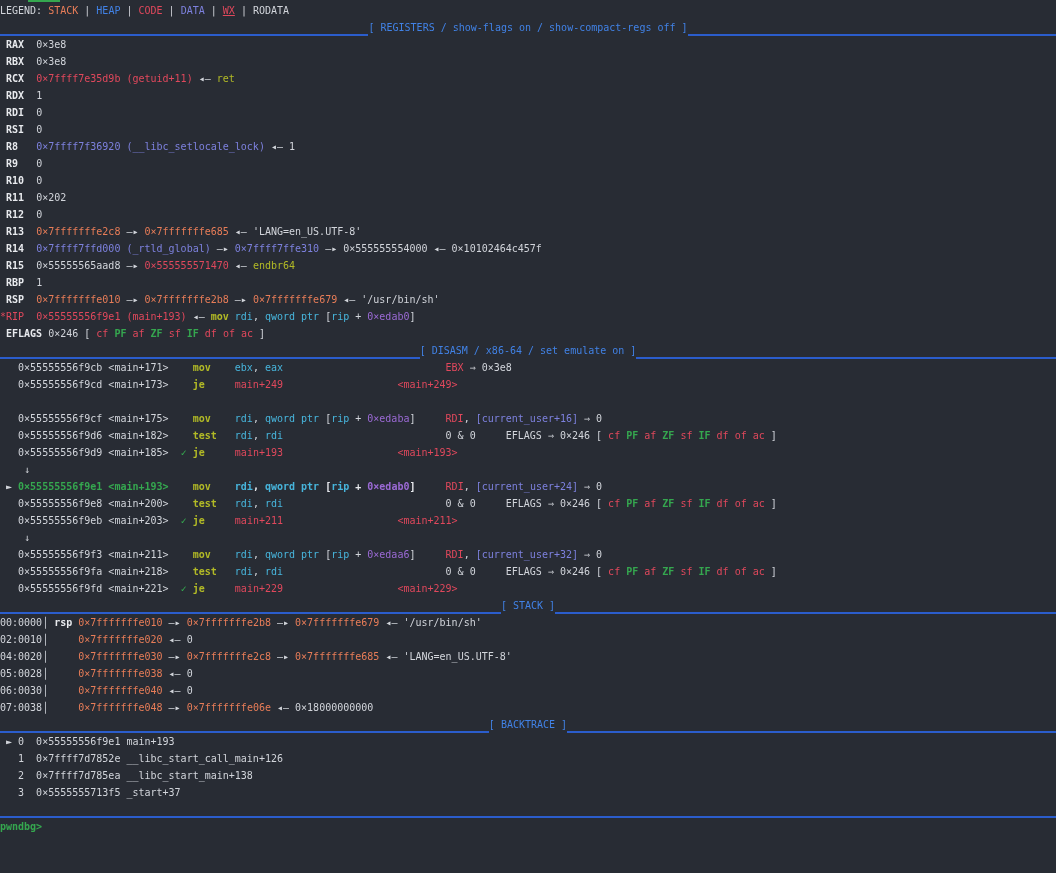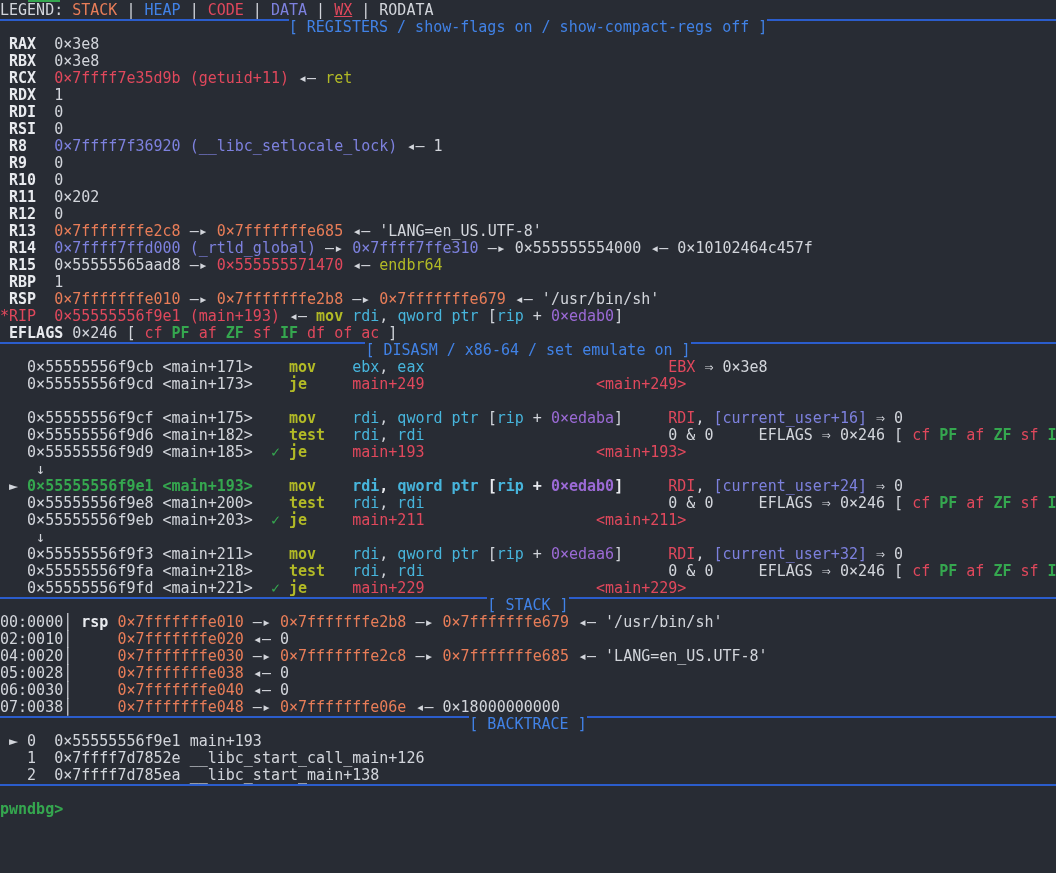--- a/index.html
+++ b/index.html
@@ -1,23 +1,23 @@
 <!DOCTYPE html>
 <html style="--c-bg: #282c34; --c-w: #d2d5db; --c-wb: #e8eaee; --c-o: #e87d58; --c-r: #e0485c; --c-g: #35a74f; --c-c: #47b5dc; --c-p: #7d81de; --c-v: #9b6ad5; --c-y: #b2ba26; --c-bl: #4182e6; --c-line: #2b5dcc; --c-title: #4182e6;"><head>
 <meta charset="utf-8">
 <style>
   html,body{margin:0;padding:0;background:#282c34;width:1056px;height:873px;overflow:hidden}
   .terminal{
     position:relative;width:1056px;height:722px;box-sizing:border-box;padding-top:2px;
     background:var(--c-bg);
-    font-family:"DejaVu Sans Mono",monospace;font-size:15px;
+    font-family:"DejaVu Sans Mono",monospace;font-size:10px;
   }
   .line{margin:0;height:17px;line-height:17px;white-space:pre;font-family:inherit;font-size:inherit}
   .lines{display:block}
-  .hr-row{height:17px;display:flex;align-items:flex-start}
+  .hr-row{height:17px;display:flex;align-items:flex-end}
   .hr{flex:1 1 auto;height:2px;background:var(--c-line)}
   .hr-title{flex:0 0 auto;color:var(--c-title);white-space:pre;line-height:17px}
   .top-remnant{position:absolute;left:28px;top:0;width:32px;height:2px;background:var(--c-g)}
   .w {color:var(--c-w)}
   .wb{color:var(--c-wb);font-weight:bold}
   .o {color:var(--c-o)}
   .r {color:var(--c-r)}
   .rb{color:var(--c-r);font-weight:normal}
   .g {color:var(--c-g)}
   .gb{color:var(--c-g);font-weight:bold}
@@ -110,20 +110,21 @@
   <section>
     <div class="hr-row">
       <span class="hr"></span>
         <span class="hr-title">[ BACKTRACE ]</span>
         <span class="hr"></span>
     </div>
     <div class="lines" id="backtrace-lines">
         <pre class="line"><span class="w"> ► 0  0×55555556f9e1 main+193</span></pre>
         <pre class="line"><span class="w">   1  0×7ffff7d7852e __libc_start_call_main+126</span></pre>
         <pre class="line"><span class="w">   2  0×7ffff7d785ea __libc_start_main+138</span></pre>
+        <pre class="line"><span class="w">   3  0×5555555713f5 _start+37</span></pre>
       </div>
   </section>
 
   <div class="hr-row">
     <span class="hr"></span>
   </div>
 
   <pre class="line" id="prompt-line"><span class="gb">pwndbg&gt;</span></pre>
 </div>
 

